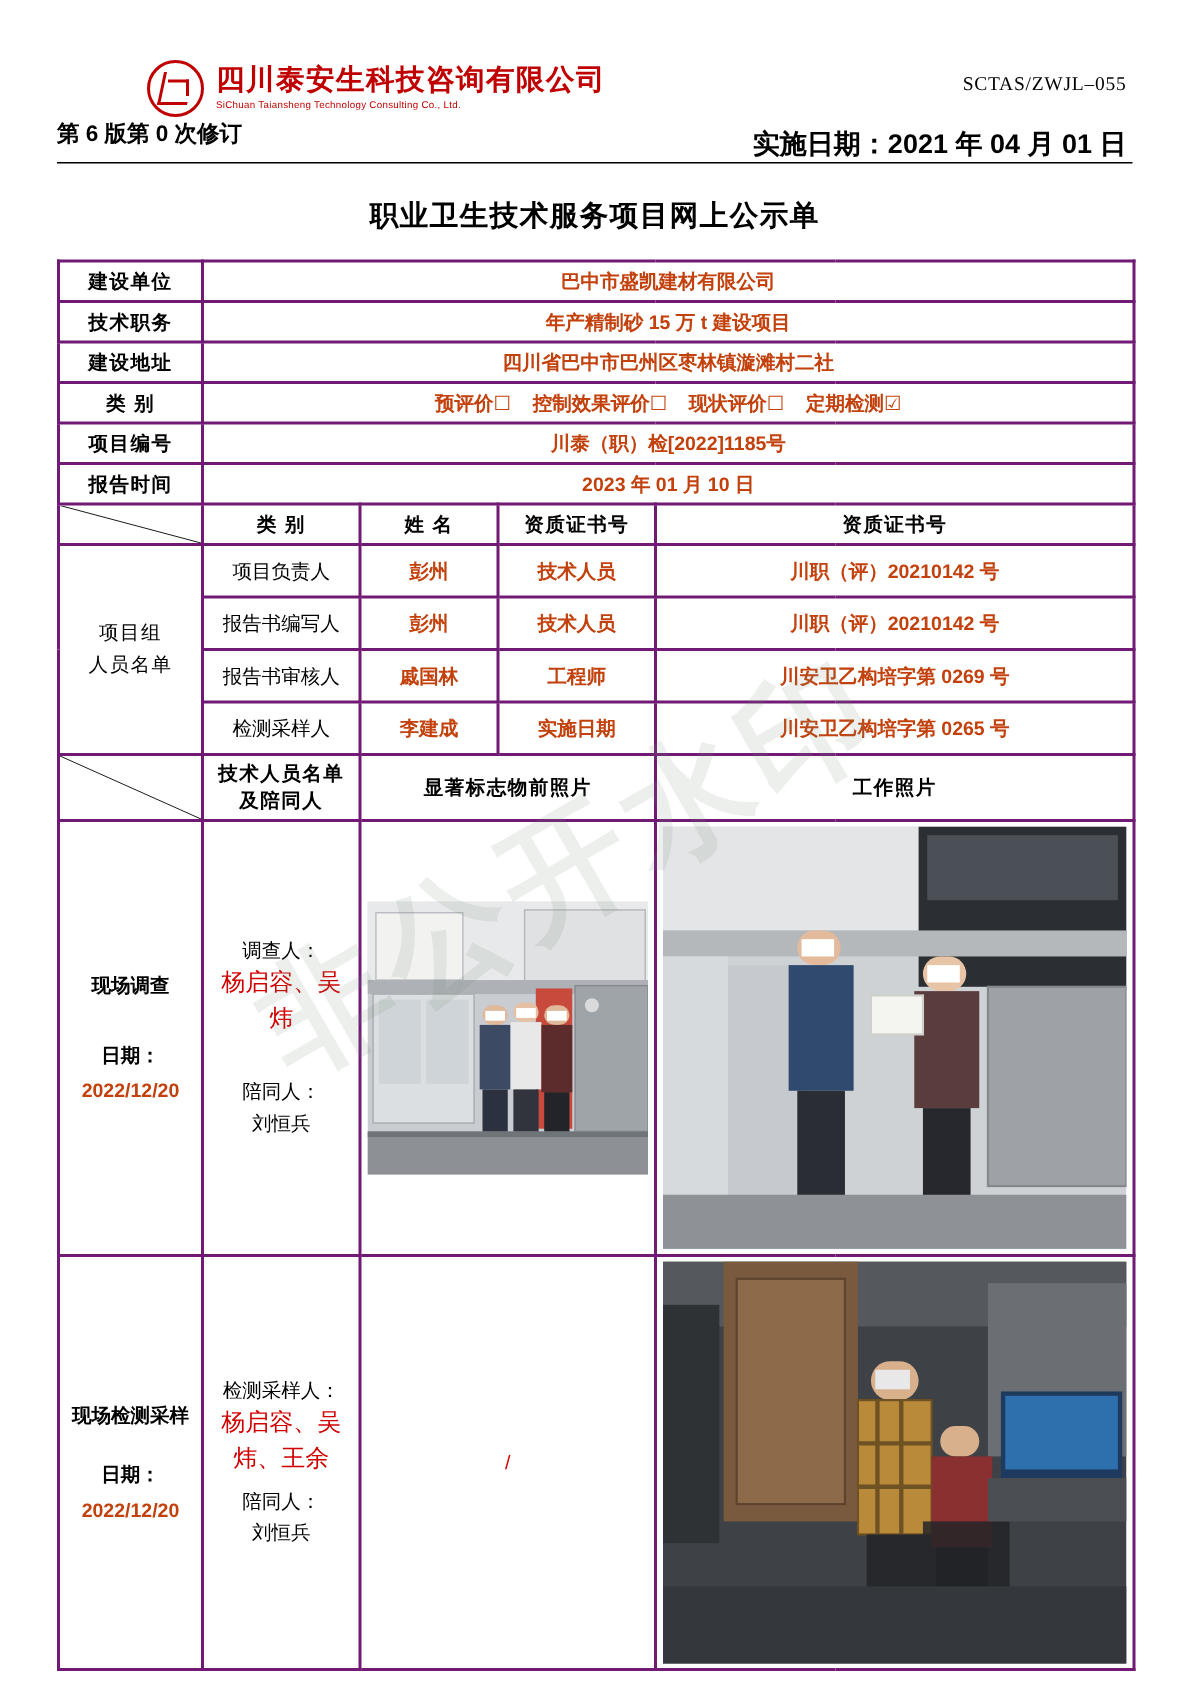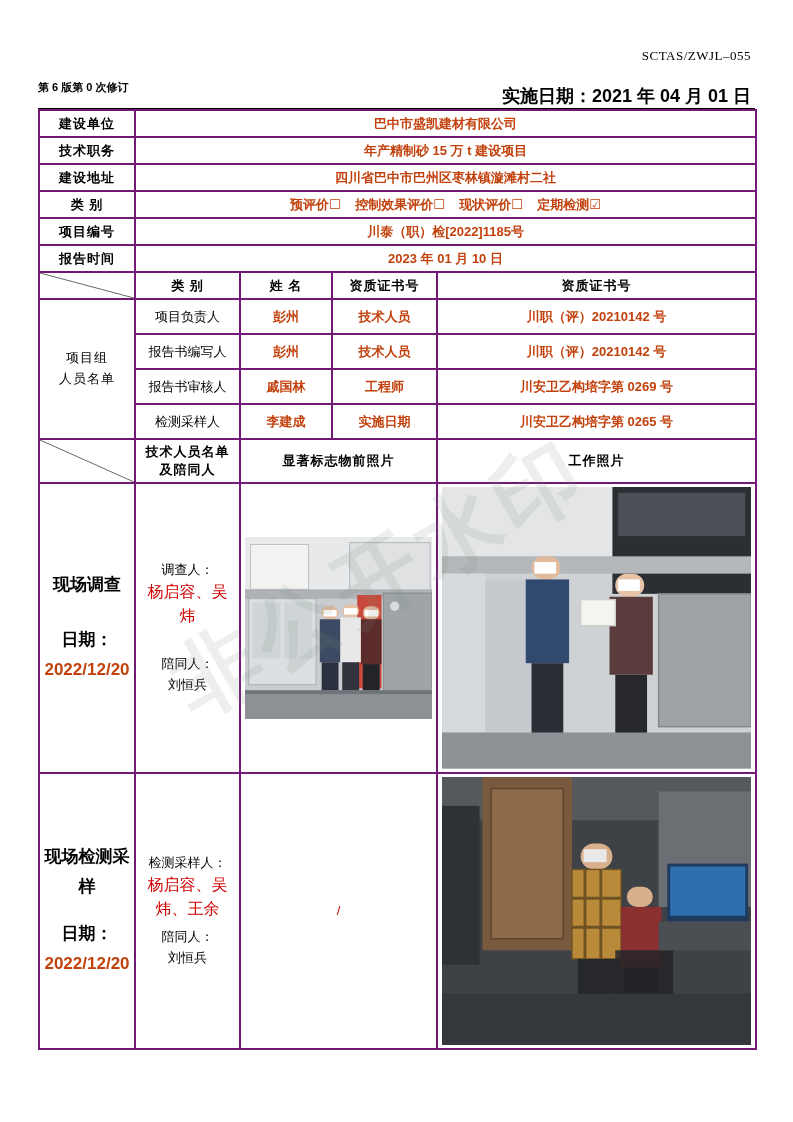--- a/index.html
+++ b/index.html
@@ -82,21 +82,21 @@
     right: 4px;
     top: 8px;
     font-family: "Liberation Serif", "DejaVu Serif", serif;
     font-size: 13px;
     letter-spacing: 0.5px;
   }
   .version-line {
     position: absolute;
     left: 0;
     top: 40px;
-    font-size: 11px;
+    font-size: 15px;
     font-weight: bold;
     font-family: "Liberation Sans", sans-serif;
   }
   .date-line {
     position: absolute;
     right: 4px;
     top: 44px;
     font-size: 18px;
     font-weight: bold;
     font-family: "Liberation Sans", sans-serif;
@@ -181,21 +181,21 @@
     padding: 6px 4px;
   }
 
   .small-red {
     color: #d00000;
     font-size: 16px;
     line-height: 1.5;
   }
   .left-label {
     font-weight: bold;
-    font-size: 17px;
+    font-size: 13px;
     line-height: 1.8;
   }
   .mid-label {
     font-size: 12.5px;
     line-height: 1.6;
     text-align: left;
     padding-left: 6px;
     margin-left: 23px;
   }
   .slash {
@@ -219,26 +219,34 @@
   }
 </style>
 </head>
 <body>
 
 <div class="page">
 
   <div class="watermark">非公开水印</div>
 
   <div class="header">
+    <div class="logo-row">
+      <div class="logo-mark"></div>
+      <div>
+        <div class="logo-text-cn">四川泰安生科技咨询有限公司</div>
+        <div class="logo-text-en">SiChuan Taiansheng Technology Consulting Co., Ltd.</div>
+      </div>
+    </div>
     <div class="doc-code">SCTAS/ZWJL–055</div>
     <div class="version-line">第 6 版第 0 次修订</div>
     <div class="date-line">实施日期：2021 年 04 月 01 日</div>
   </div>
   <hr class="hr-main">
 
+  <div class="doc-title">职业卫生技术服务项目网上公示单</div>
 
   <table class="main">
     <colgroup>
       <col style="width:96px">
       <col style="width:105px">
       <col style="width:92px">
       <col style="width:105px">
       <col style="width:120px">
       <col style="width:199px">
     </colgroup>

